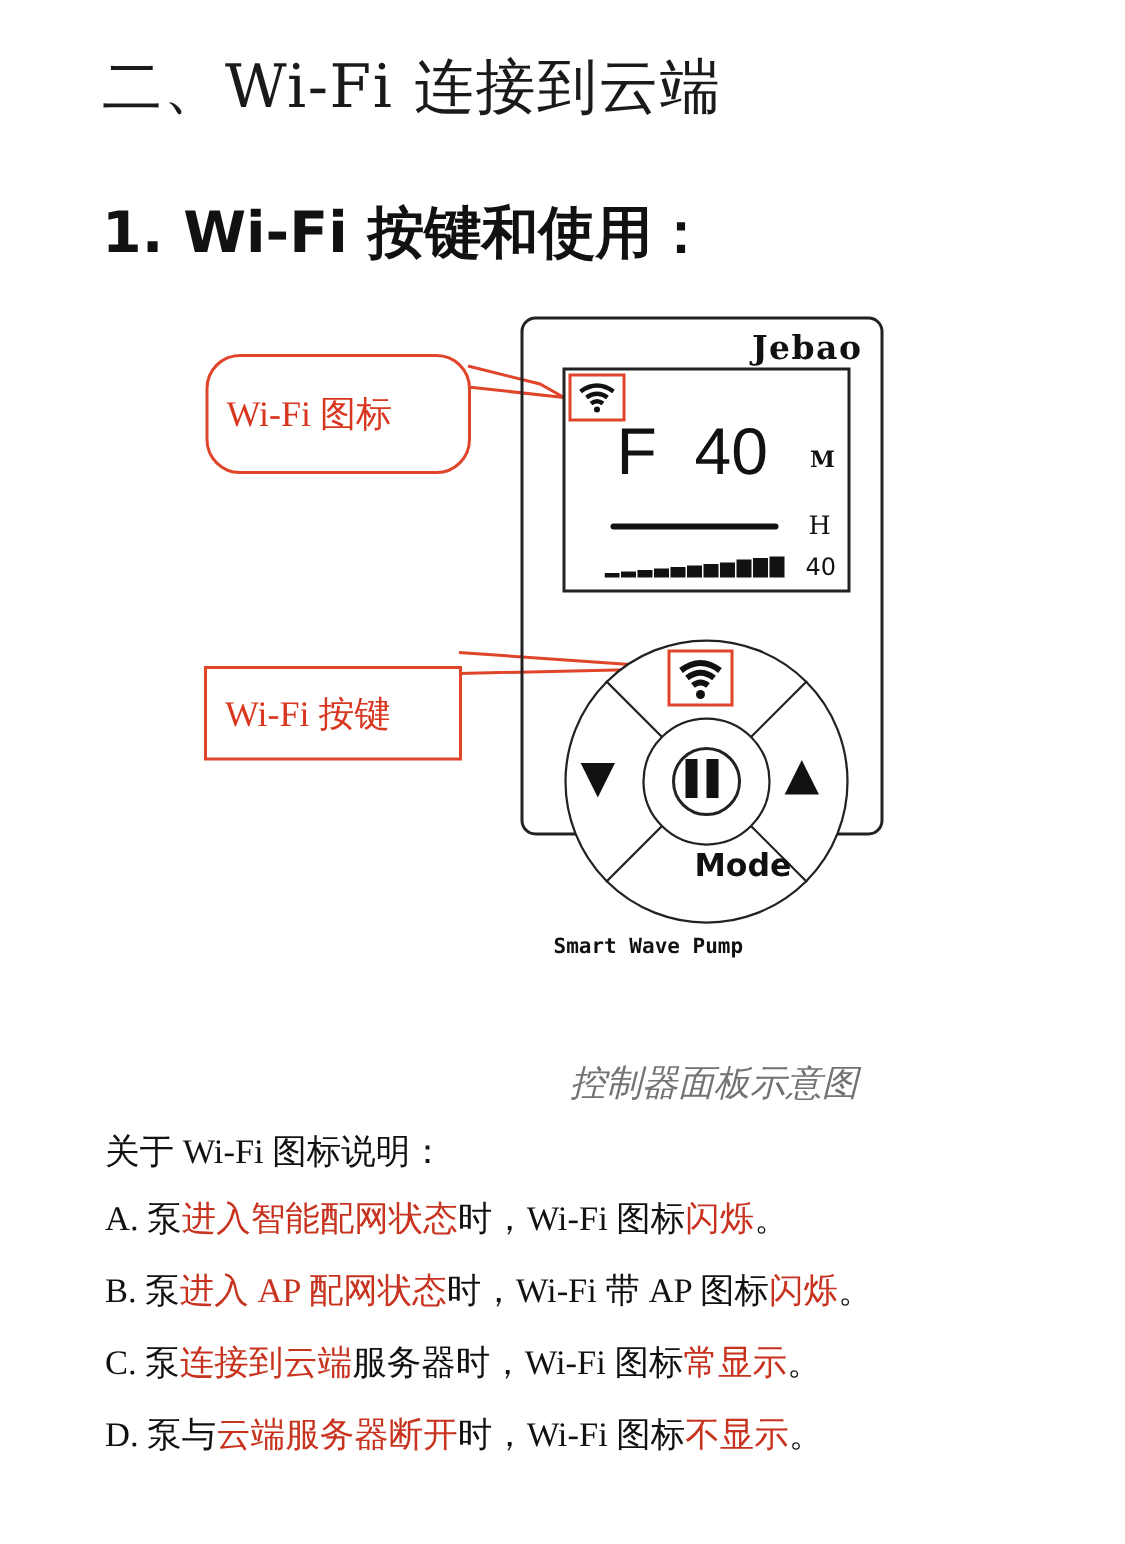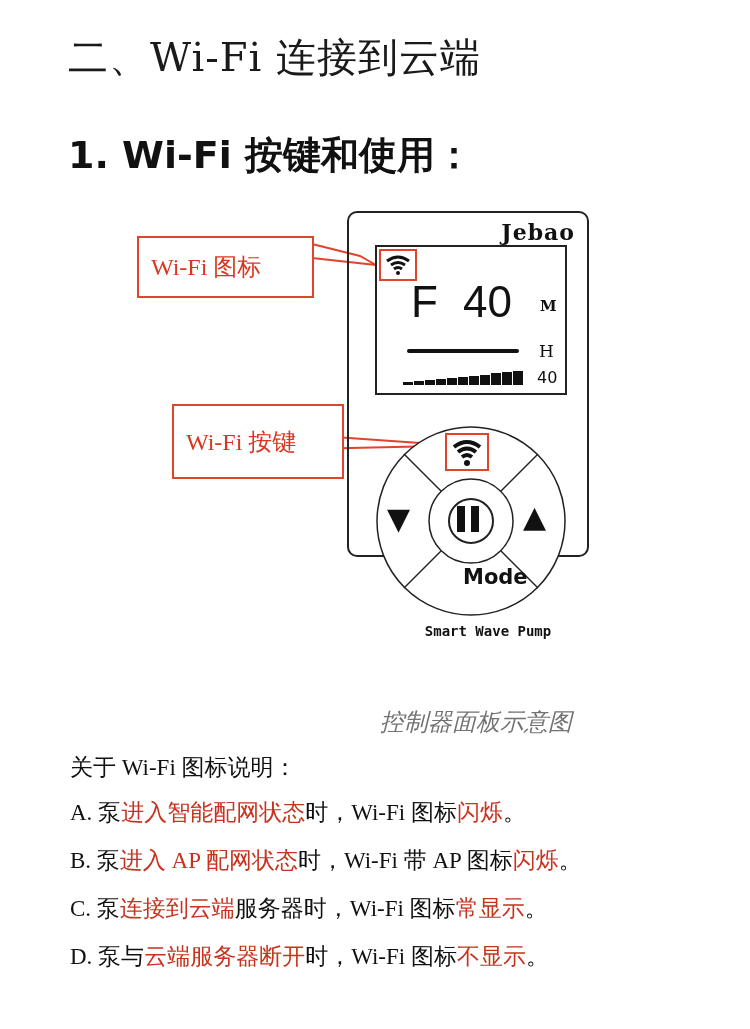--- a/index.html
+++ b/index.html
@@ -21,24 +21,24 @@
 <body>
 
 <div class="abs h1">二、Wi-Fi 连接到云端</div>
 <div class="abs h2">1. Wi-Fi 按键和使用：</div>
 
 <svg class="abs" style="left:0;top:0" width="750" height="1029">
   <polyline points="312,244 360,256 376,265 312,258" fill="#fff" stroke="#e0442a" stroke-width="2"></polyline>
   <polyline points="306,435 420,443 440,446 306,449" fill="#fff" stroke="#e0442a" stroke-width="2"></polyline>
 </svg>
 
-<div class="abs callout" style="left:137px;top:236px;width:177px;height:62px;">
+<div class="abs callout" style="left:137px;top:236px;width:177px;height:80px;border-radius:23px;">
   <span>Wi-Fi  图标</span>
 </div>
-<div class="abs callout" style="left:136px;top:404px;width:172px;height:75px;margin-left:36px;">
+<div class="abs callout" style="left:136px;top:444px;width:172px;height:63px;">
   <span>Wi-Fi 按键</span>
 </div>
 
 <div class="abs device">
   <div class="abs brand">Jebao</div>
   <div class="abs lcd">
     <div class="abs redbox" style="left:2px;top:2px;width:38px;height:32px;">
       <svg width="34" height="28" viewBox="0 0 34 28">
         <path d="M6 10 Q17 2 28 10" stroke="#111" stroke-width="3" fill="none"></path>
         <path d="M10 14 Q17 9 24 14" stroke="#111" stroke-width="3" fill="none"></path>
@@ -83,21 +83,21 @@
       <path d="M15 22 Q20 18 25 22" stroke="#111" stroke-width="4" fill="none"></path>
       <circle cx="20" cy="28" r="3" fill="#111"></circle>
     </svg>
   </div>
   <div class="abs" style="left:38px;top:288px;font-size:30px;">▼</div>
   <div class="abs" style="left:174px;top:286px;font-size:30px;">▲</div>
   <div class="abs" style="left:108px;top:293px;width:8px;height:26px;background:#111;"></div>
   <div class="abs" style="left:122px;top:293px;width:8px;height:26px;background:#111;"></div>
   <div class="abs" style="left:86px;top:352px;font-size:21px;font-weight:bold;margin-left:28px;">Mode</div>
 
-  <div class="abs" style="left:0;width:238px;text-align:center;top:410px;font-size:14px;font-weight:bold;font-family:'DejaVu Sans Mono',monospace;padding-left:20px;">Smart Wave Pump</div>
+  <div class="abs" style="left:0;width:238px;text-align:left;top:410px;font-size:14px;font-weight:bold;font-family:'DejaVu Sans Mono',monospace;padding-left:20px;">Smart Wave Pump</div>
 </div>
 
 <div class="abs caption">控制器面板示意图</div>
 <div class="abs sub">关于 Wi-Fi 图标说明：</div>
 
 <div class="abs item" style="top:797px;">
   <span>A. 泵</span><span class="red">进入智能配网状态</span><span>时，Wi-Fi 图标</span><span class="red">闪烁</span><span>。</span>
 </div>
 <div class="abs item" style="top:845px;">
   <span>B. 泵</span><span class="red">进入 AP 配网状态</span><span>时，Wi-Fi 带 AP 图标</span><span class="red">闪烁</span><span>。</span>

